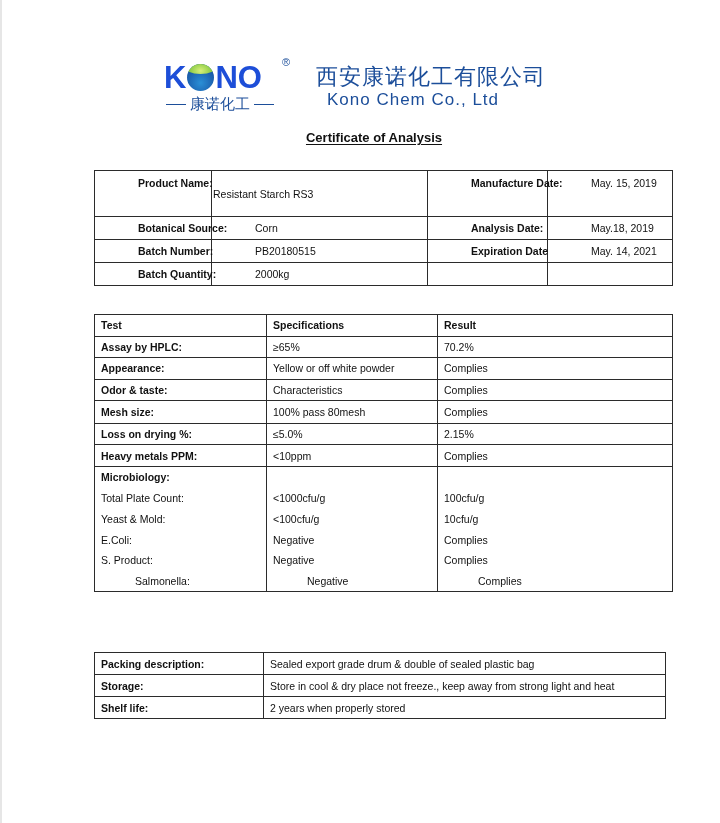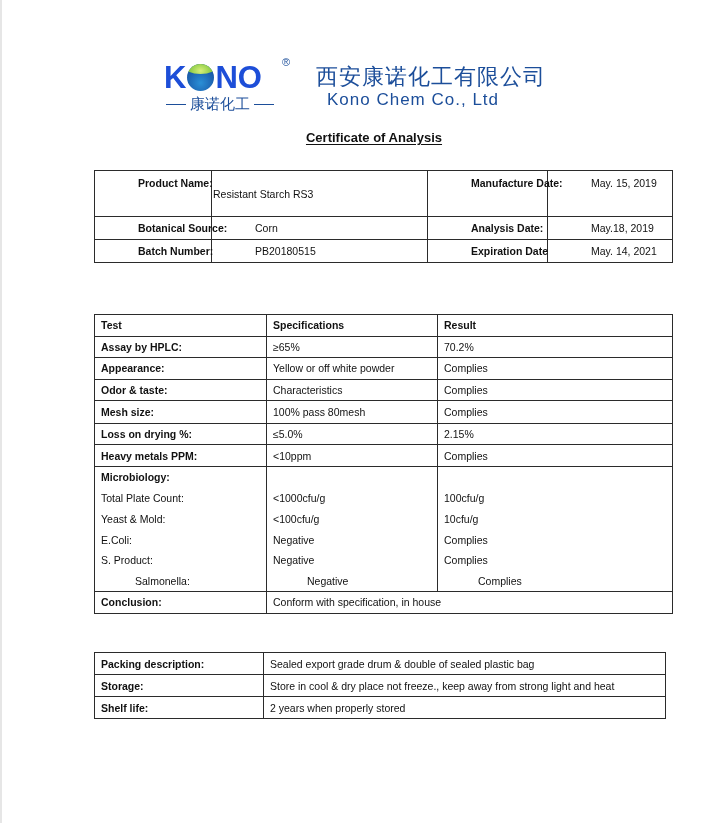--- a/index.html
+++ b/index.html
@@ -85,20 +85,26 @@
     <td>Corn</td>
     <td class="b">Analysis Date:</td>
     <td>May.18, 2019</td>
   </tr>
   <tr>
     <td class="b">Batch Number:</td>
     <td>PB20180515</td>
     <td class="b">Expiration Date</td>
     <td>May. 14, 2021</td>
   </tr>
+  <tr>
+    <td class="b">Batch Quantity:</td>
+    <td>2000kg</td>
+    <td></td>
+    <td></td>
+  </tr>
 </tbody>
   </table>
 
 <table id="t2">
   <colgroup>
       <col style="width:172px">
       <col style="width:171px">
       <col style="width:235px">
     </colgroup>
   <tbody>
@@ -160,24 +166,20 @@
   <tr class="sub">
     <td>S. Product:</td>
     <td>Negative</td>
     <td>Complies</td>
   </tr>
   <tr class="sub last">
     <td>Salmonella:</td>
     <td>Negative</td>
     <td>Complies</td>
   </tr>
-  <tr>
-    <td class="b">Conclusion:</td>
-    <td colspan="2">Conform with specification, in house</td>
-  </tr>
 </tbody>
   </table>
 
 <table id="t3">
   <colgroup>
       <col style="width:169px">
       <col style="width:402px">
     </colgroup>
   <tbody>
       <tr>

